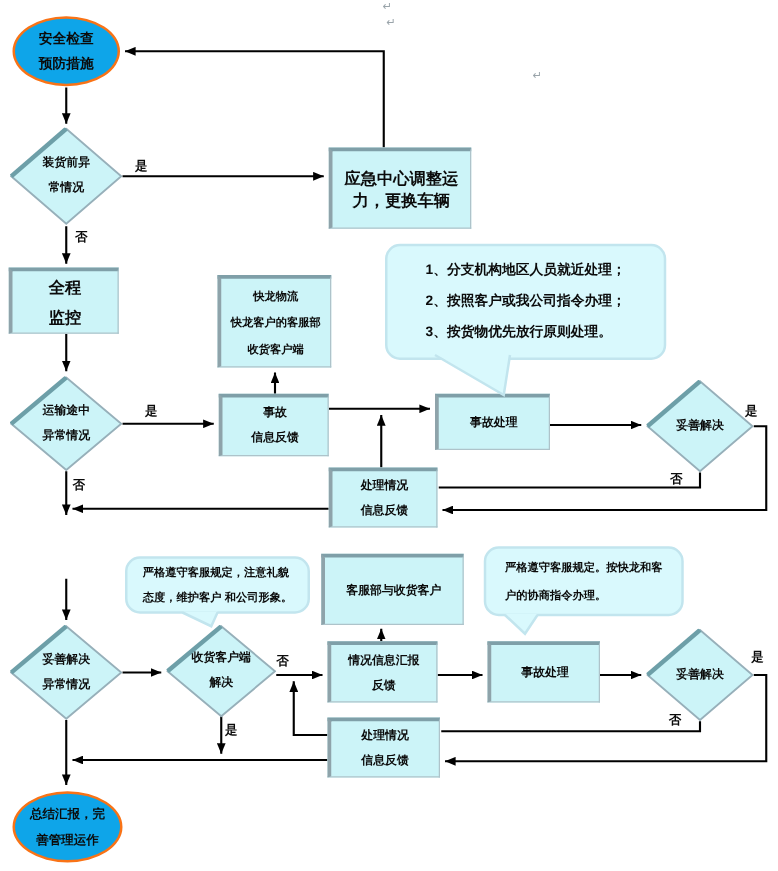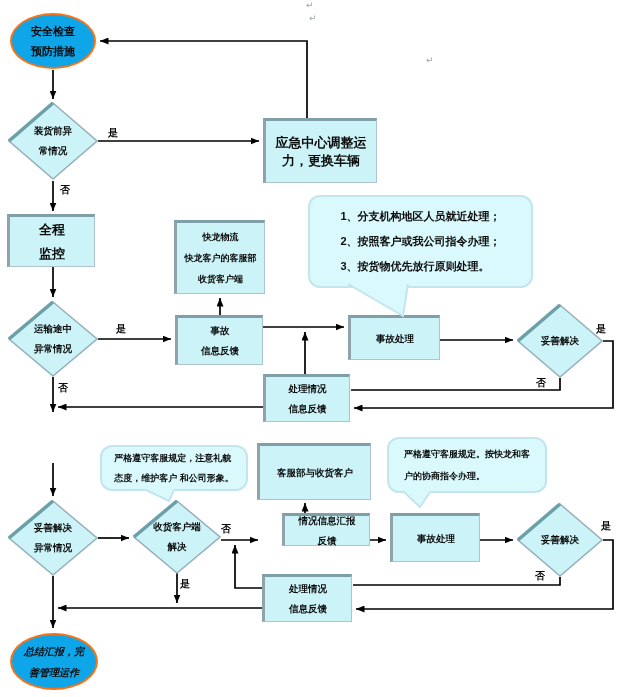--- a/index.html
+++ b/index.html
@@ -170,21 +170,21 @@
 
   <div class="node diamond" style="left:133px;top:500px;width:88px;height:74px;">
     <svg width="88" height="74">
         <polygon points="44,1 87,37 44,73 1,37" fill="#ccf4f8" stroke="#97b0ba" stroke-width="1.5"></polygon>
         <path d="M1,37 L44,1" stroke="#6d9fa8" stroke-width="3.5" fill="none"></path>
       </svg>
     <span class="txt fs9">收货客户端
 解决</span>
   </div>
 
-  <div class="node box" style="left:262px;top:513px;width:88px;height:33px;margin-left:20px;">
+  <div class="node box" style="left:262px;top:513px;width:88px;height:49px;">
     <span class="txt fs9">情况信息汇报
 反馈</span>
   </div>
 
   <div class="node box" style="left:390px;top:513px;width:90px;height:49px;">
     <span class="txt fs9">事故处理</span>
   </div>
 
   <div class="node diamond" style="left:517px;top:503px;width:86px;height:74px;">
     <svg width="86" height="74">
@@ -192,21 +192,21 @@
         <path d="M1,37 L43,1" stroke="#6d9fa8" stroke-width="3.5" fill="none"></path>
       </svg>
     <span class="txt fs9">妥善解决</span>
   </div>
 
   <div class="node box" style="left:262px;top:574px;width:90px;height:48px;">
     <span class="txt fs9">处理情况
 信息反馈</span>
   </div>
 
-  <div class="node ellipse" style="left:10px;top:633px;width:88px;height:57px;font-style:italic;">
+  <div class="node ellipse" style="left:10px;top:633px;width:88px;height:57px;">
     <span class="txt fs10" style="line-height:21px;">总结汇报，完
 善管理运作</span>
   </div>
 
   <span class="lbl" style="left:108px;top:126px;">是</span>
   <span class="lbl" style="left:60px;top:183px;">否</span>
   <span class="lbl" style="left:116px;top:322px;">是</span>
   <span class="lbl" style="left:58px;top:381px;">否</span>
   <span class="lbl" style="left:596px;top:322px;">是</span>
   <span class="lbl" style="left:536px;top:376px;">否</span>

